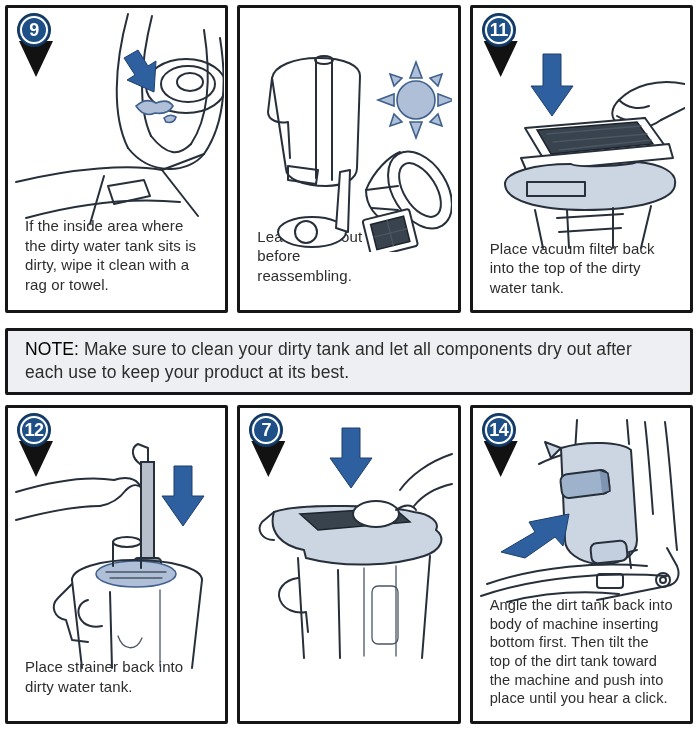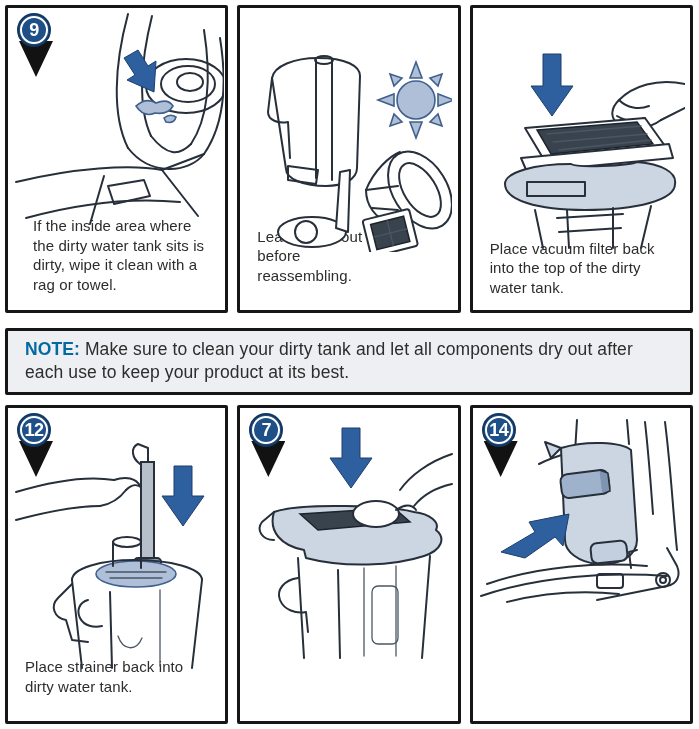--- a/index.html
+++ b/index.html
@@ -18,40 +18,40 @@
   .badge-circle { position:absolute; top:0; left:2px; width:34px; height:34px; border-radius:50%;
                   background:#1e4f87; border:2px solid #14375e; box-sizing:border-box;
                   display:flex; align-items:center; justify-content:center; }
   .badge-circle::after { content:""; position:absolute; inset:1px; border:2px solid #ffffff; border-radius:50%; }
   .badge-num { position:relative; z-index:2; color:#ffffff; font-weight:bold; font-size:18px; letter-spacing:-0.5px; }
   .badge-tri { position:absolute; top:28px; left:4px; width:34px; height:36px; background:#121212;
                clip-path:polygon(0 0, 100% 0, 50% 100%); }
 
   .caption { position:absolute; left:17px; right:8px; color:#2d2d2d; font-size:15px; line-height:1.32;
              white-space:pre-line; letter-spacing:0.1px; }
-  .p9  .caption { bottom:15px;margin-left:8px; }
+  .p9  .caption { bottom:15px; }
   .p10 .caption { bottom:24px; }
   .p11 .caption { bottom:12px; }
   .p12 .caption { bottom:24px; }
   .p13 .caption { bottom:11px; }
   .p14 .caption { bottom:13px; font-size:14.6px; line-height:1.28; }
 
   .illus { position:absolute; z-index:1; }
   .p9  .illus { left:4px;  top:2px;  width:212px; height:222px; }
   .p10 .illus { left:8px;  top:32px; width:204px; height:212px; }
   .p11 .illus { left:8px;  top:34px; width:204px; height:208px; }
   .p12 .illus { left:6px;  top:32px; width:208px; height:230px; }
   .p13 .illus { left:6px;  top:12px; width:208px; height:240px; }
   .p14 .illus { left:6px;  top:10px; width:208px; height:192px; }
 
   .note-box { position:absolute; left:5px; top:328px; width:688px; height:67px; box-sizing:border-box;
               background:#edeff2; border:3px solid #161616; border-radius:2px;
               display:flex; align-items:center; padding:4px 22px 6px 17px; }
   .note-text { color:#2d2d2d; font-size:17.5px; line-height:1.3; letter-spacing:0.1px; }
-  .note-label { font-weight:bold; color:#0369a1; }
+  .note-label { font-weight:normal; color:#000000; }
 
   svg * { vector-effect:non-scaling-stroke; }
   .ln { fill:none; stroke:#262f3a; stroke-width:2; stroke-linecap:round; stroke-linejoin:round; }
   .ln-thin { fill:none; stroke:#4a5664; stroke-width:1.3; stroke-linecap:round; }
   .arrow { fill:#2e5f9f; stroke:#1d3f6d; stroke-width:1; }
   .lblue { fill:#ccd6e3; stroke:#262f3a; stroke-width:2; stroke-linejoin:round; }
   .pblue { fill:#aebfd7; stroke:#3f608d; stroke-width:1.6; }
   .dark  { fill:#39434e; stroke:#1c232b; stroke-width:1.5; }
   .white { fill:#ffffff; stroke:#262f3a; stroke-width:2; stroke-linejoin:round; }
 </style>
@@ -131,20 +131,26 @@
           <rect class="white" x="118" y="174" width="48" height="38" rx="3"></rect>
           <rect class="dark" x="125" y="180" width="34" height="26"></rect>
           <path class="ln-thin" d="M125,193 h34 M142,180 v26" stroke="#dde2e8"></path>
         </g>
       </svg>
       <div class="caption">Leave parts out to dry before
 reassembling.</div>
     </div>
 
     <div class="panel p11">
+      <div class="badge">
+        <div class="badge-tri"></div>
+        <div class="badge-circle">
+          <span class="badge-num">11</span>
+        </div>
+      </div>
       <svg class="illus" viewBox="0 0 204 208">
         <polygon class="arrow" points="62,12 80,12 80,44 92,44 71,74 50,44 62,44"></polygon>
         <path class="ln" d="M204,42 C176,36 152,44 138,58 C130,66 129,75 136,81 C148,90 168,87 180,78"></path>
         <path class="ln" d="M138,58 C146,66 158,68 168,64"></path>
         <path class="ln" d="M136,74 C146,80 156,80 164,76"></path>
         <path class="ln" d="M204,66 C192,72 184,76 180,78"></path>
         <polygon class="white" points="44,86 164,76 184,104 62,116"></polygon>
         <polygon class="dark" points="56,88 156,80 172,102 70,112"></polygon>
         <path class="ln-thin" d="M66,92 L160,84 M72,100 L166,92 M78,108 L170,98" stroke="#717d8a"></path>
         <polygon class="white" points="40,116 188,102 192,116 46,130"></polygon>
@@ -254,16 +260,22 @@
         <rect x="112" y="124" width="36" height="20" rx="6" transform="rotate(-6 130 134)" fill="#c3cfdf" stroke="#262f3a" stroke-width="2"></rect>
         <path class="ln" d="M8,166 C60,148 120,144 168,148"></path>
         <path class="ln" d="M2,178 C60,158 130,154 188,158"></path>
         <path class="ln" d="M188,130 L198,148 C202,158 198,166 188,168 L118,182"></path>
         <rect class="ln" x="118" y="156" width="26" height="14" rx="3" fill="none"></rect>
         <circle class="ln" cx="184" cy="162" r="7" fill="none"></circle>
         <circle class="ln" cx="184" cy="162" r="3" fill="none"></circle>
         <path class="ln" d="M28,184 C60,176 100,172 140,176"></path>
         <path class="ln" d="M152,150 L150,134 L158,132"></path>
       </svg>
+      <div class="caption">Angle the dirt tank back into
+body of machine inserting
+bottom first. Then tilt the
+top of the dirt tank toward
+the machine and push into
+place until you hear a click.</div>
     </div>
   </div>
 
 </div>
 
 </body></html>

